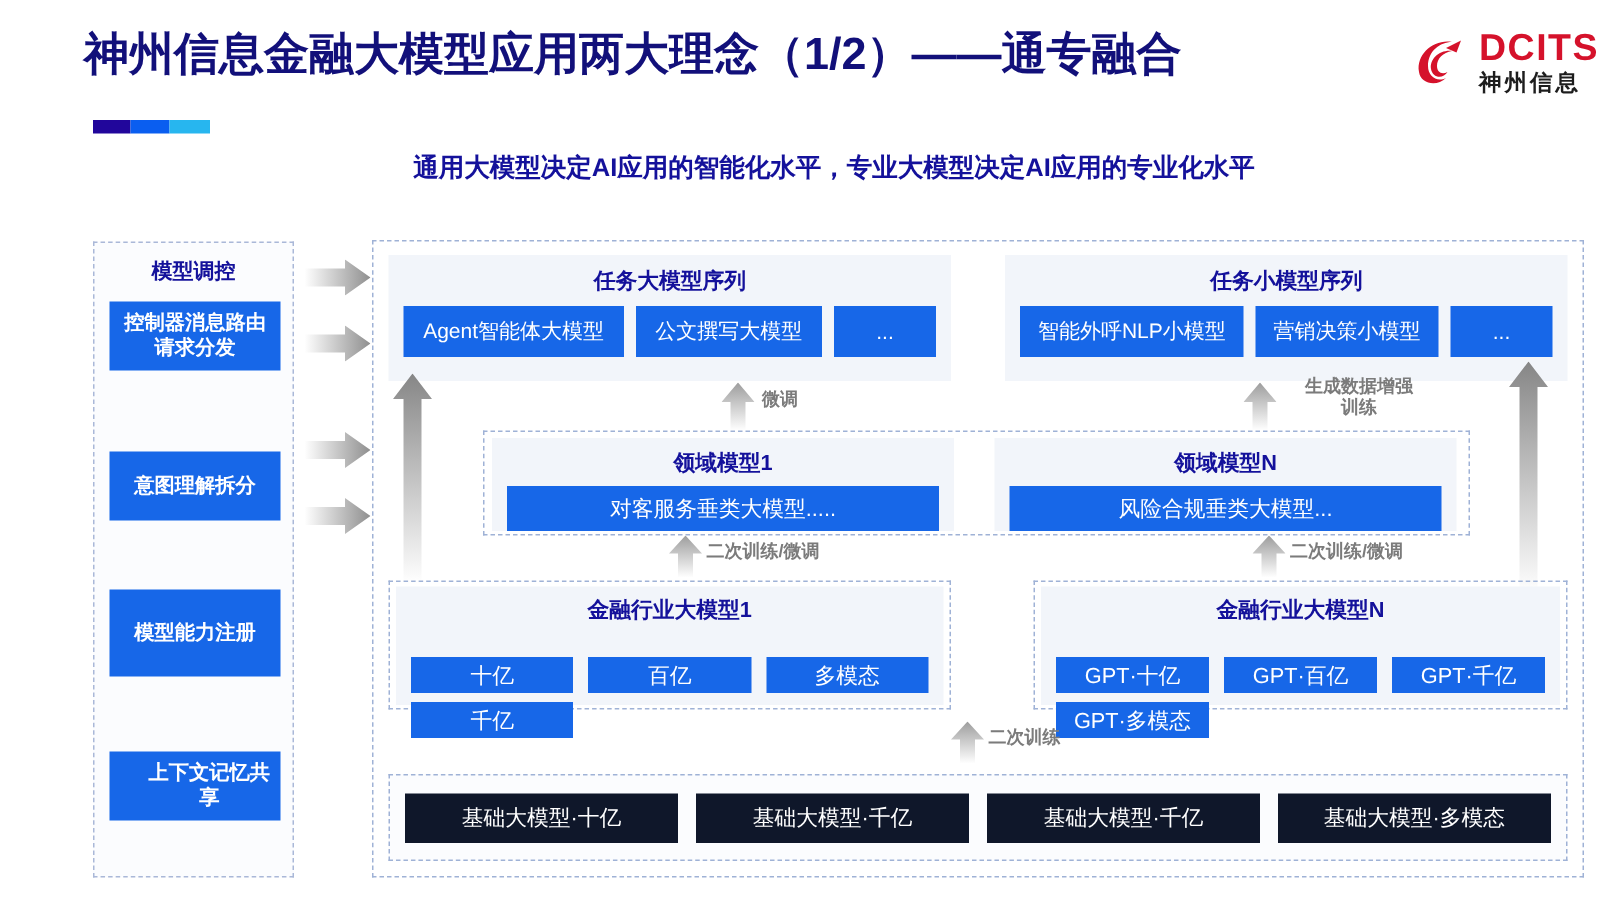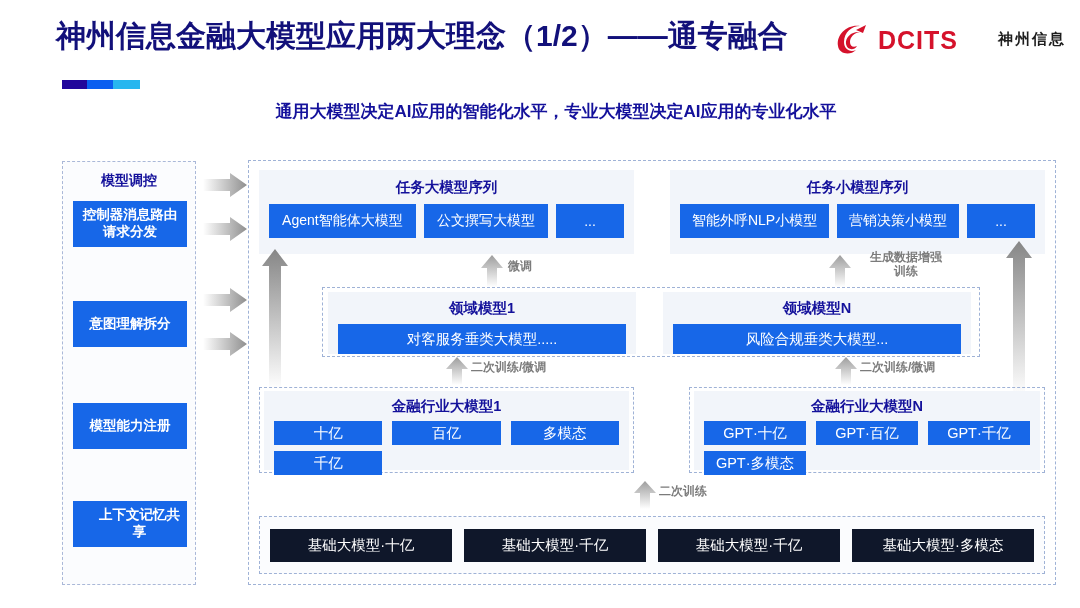--- a/index.html
+++ b/index.html
@@ -25,21 +25,21 @@
   .accentbar i{display:block;height:100%;}
   .seg1{width:32%;background:#21069b;}
   .seg2{width:34%;background:#0a5ef0;}
   .seg3{width:34%;background:#27b6ef;}
 
   .logo{
     position:absolute;right:14px;top:20px;
     display:flex;align-items:center;gap:6px;
   }
   .logo-mark{width:40px;height:40px;position:relative;}
-  .logo-text{display:flex;flex-direction:row;line-height:1;gap:40px;}
+  .logo-text{display:flex;flex-direction:column;line-height:1;}
   .logo-en{font-size:25px;font-weight:bold;color:#d5122b;letter-spacing:1px;}
   .logo-cn{font-size:15px;font-weight:bold;color:#1d1d1d;letter-spacing:2px;margin-top:3px;}
 
   .subtitle{
     position:absolute;left:16px;top:100px;width:1080px;text-align:center;
     font-size:17px;font-weight:bold;color:#14119b;
   }
 
   
   .sidebar{
@@ -52,21 +52,21 @@
     margin-top:10px;
   }
   .sb-box{
     position:absolute;left:10px;width:114px;
     background:#1767e8;color:#fff;font-size:13.5px;font-weight:bold;
     display:flex;align-items:center;justify-content:center;text-align:center;
     line-height:1.25;box-sizing:border-box;padding:2px 4px;
   }
   .sb1{top:39px;height:46px;}
   .sb2{top:139px;height:46px;}
-  .sb3{top:241px;height:46px;}
+  .sb3{top:231px;height:58px;}
   .sb4{top:339px;height:46px;padding-left:23px;}
 
   
   .harrow{position:absolute;width:44px;height:24px;}
   .harrow svg{display:block;}
 
   
   .mainpanel{
     position:absolute;left:248px;top:160px;width:808px;height:425px;
     border:1px dashed #9fb2d6;box-sizing:border-box;background:transparent;
@@ -104,21 +104,21 @@
     font-size:14.5px;display:flex;align-items:center;justify-content:center;
   }
 
   
   .indwrap{
     position:absolute;border:1px dashed #9fb2d6;box-sizing:border-box;
   }
   .ibox{
     position:absolute;background:#f2f5fa;box-sizing:border-box;padding-top:6px;
   }
-  .ibox-title{text-align:center;font-size:14.5px;font-weight:bold;color:#14119b;margin-bottom:5px;}
+  .ibox-title{text-align:center;font-size:14.5px;font-weight:bold;color:#14119b;margin-bottom:22px;}
   .igrid{display:grid;grid-template-columns:1fr 1fr 1fr;gap:6px 10px;padding:0 10px 8px 10px;}
   .icell{
     background:#1767e8;color:#fff;font-size:14.5px;height:24px;
     display:flex;align-items:center;justify-content:center;
   }
 
   
   .basewrap{
     position:absolute;border:1px dashed #9fb2d6;box-sizing:border-box;
     background:#fbfcfe;display:flex;align-items:center;gap:12px;

